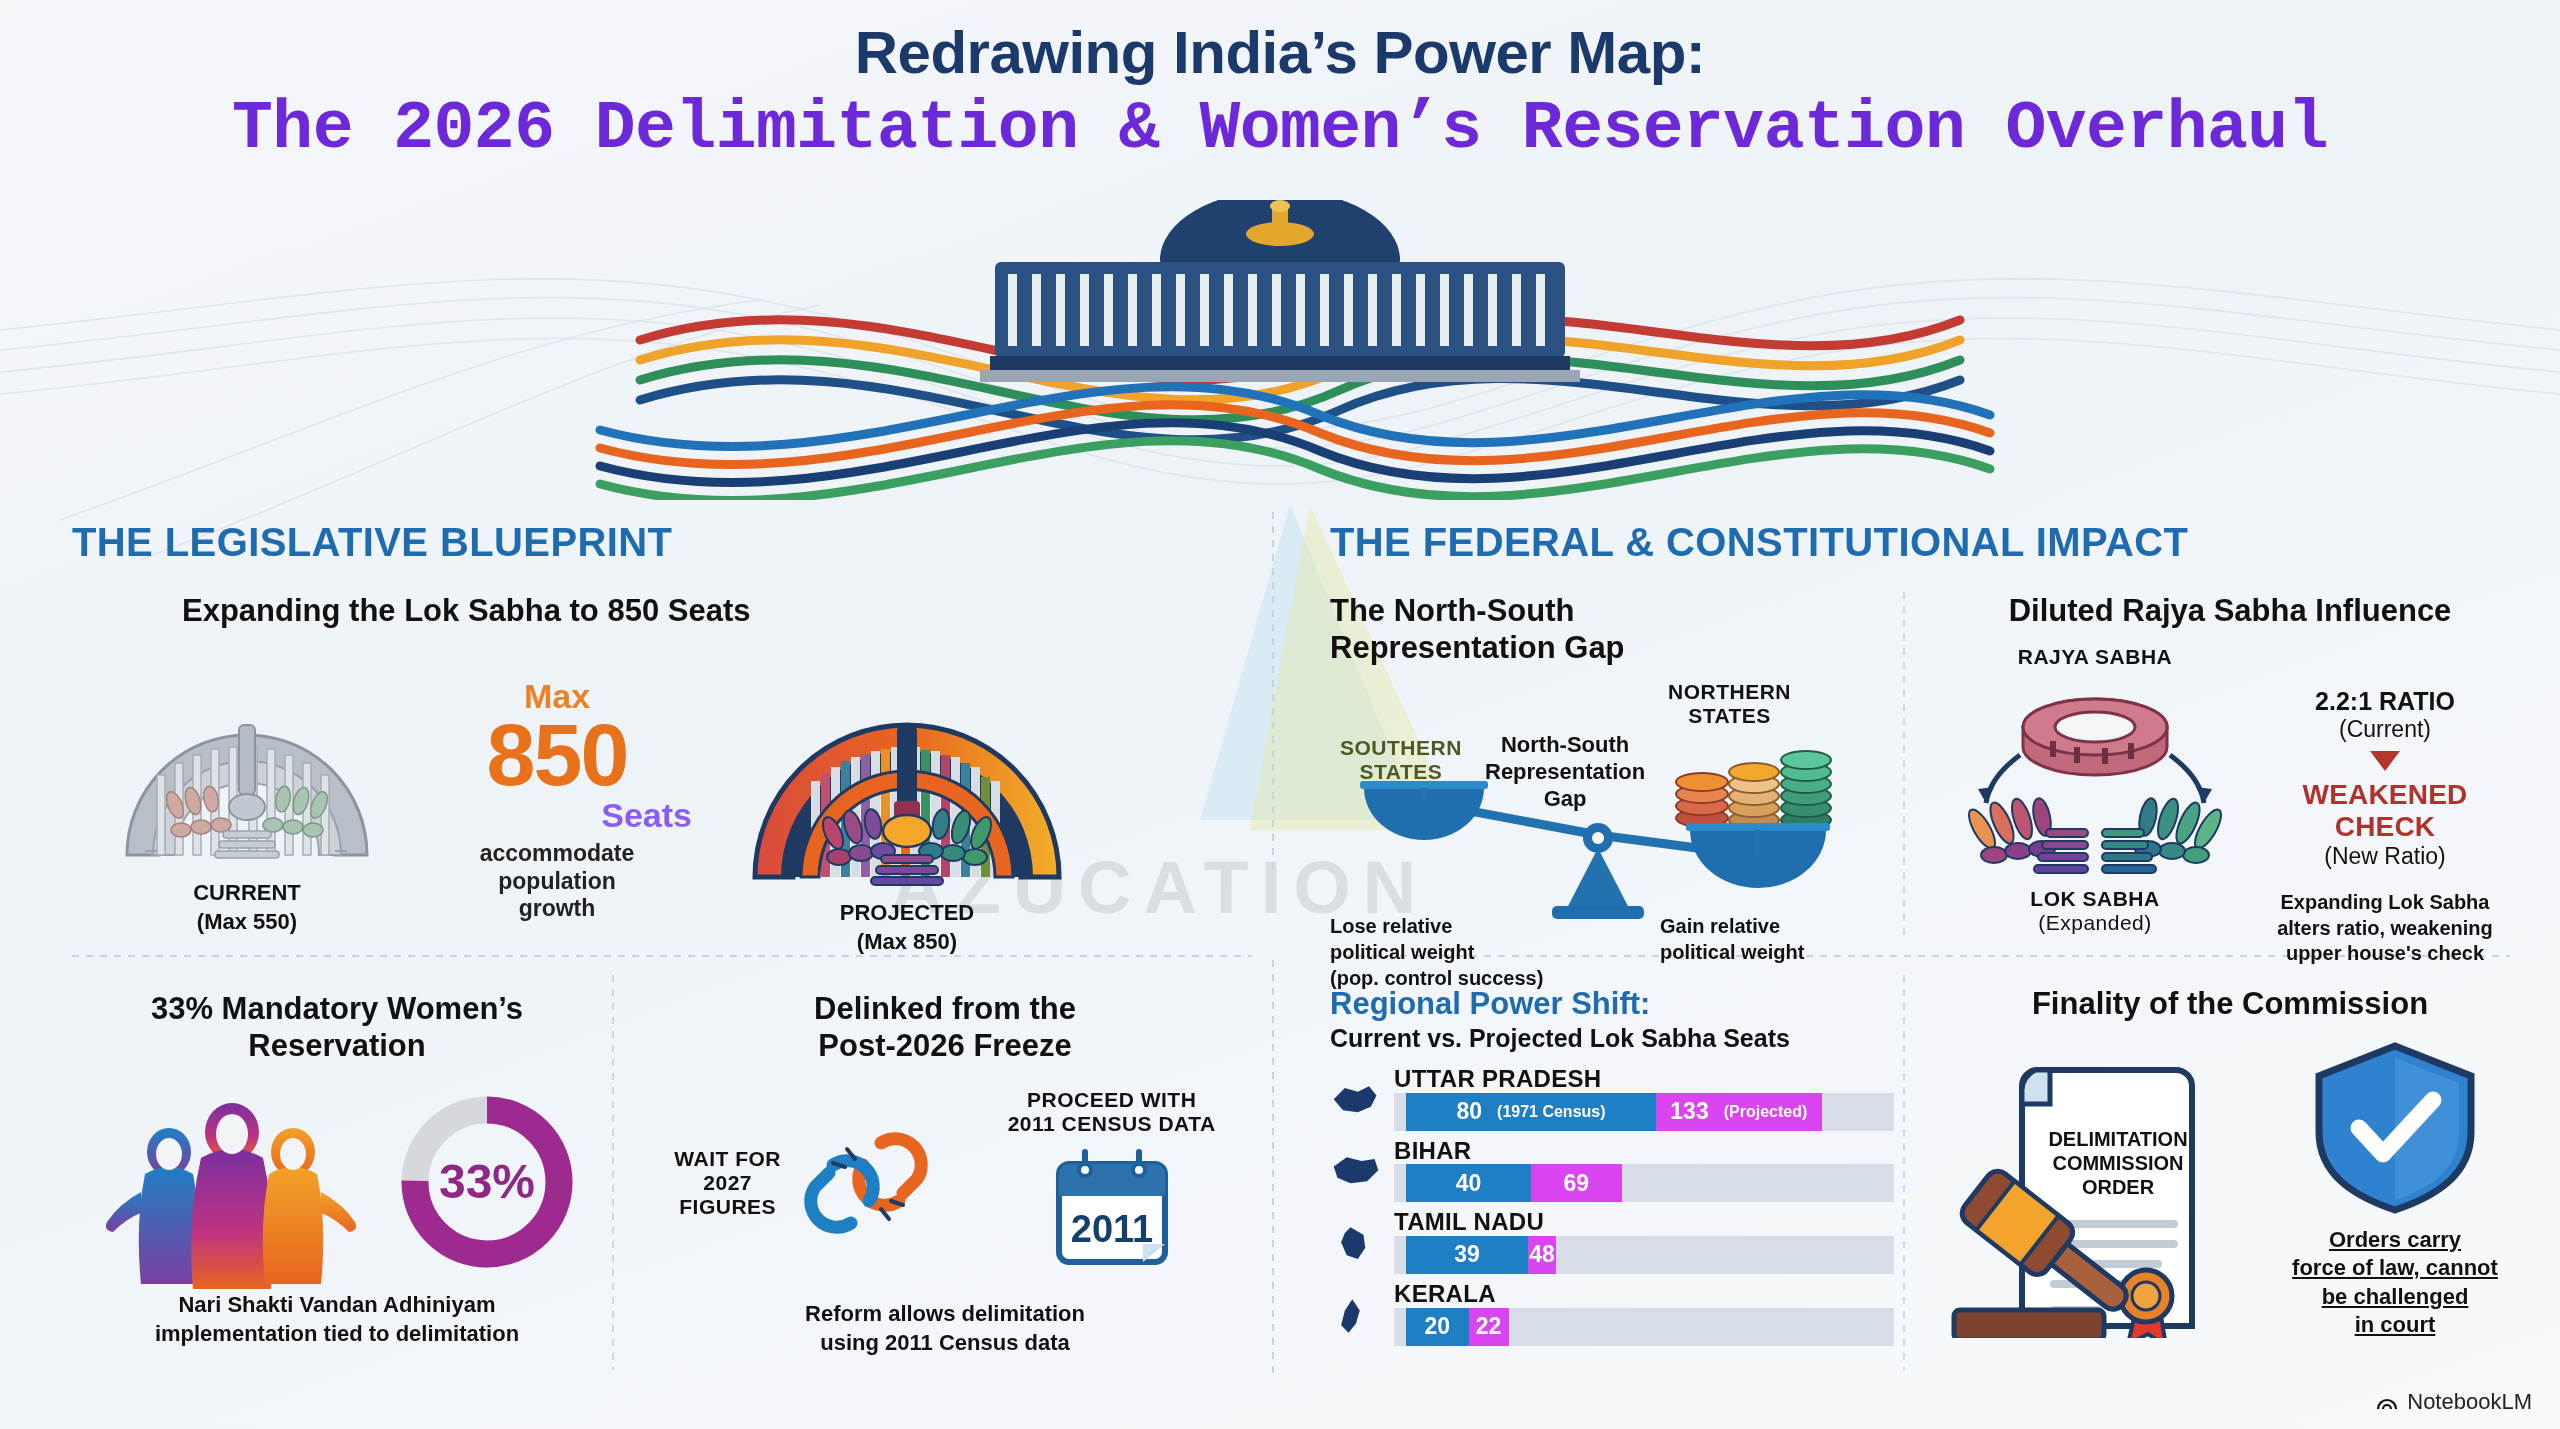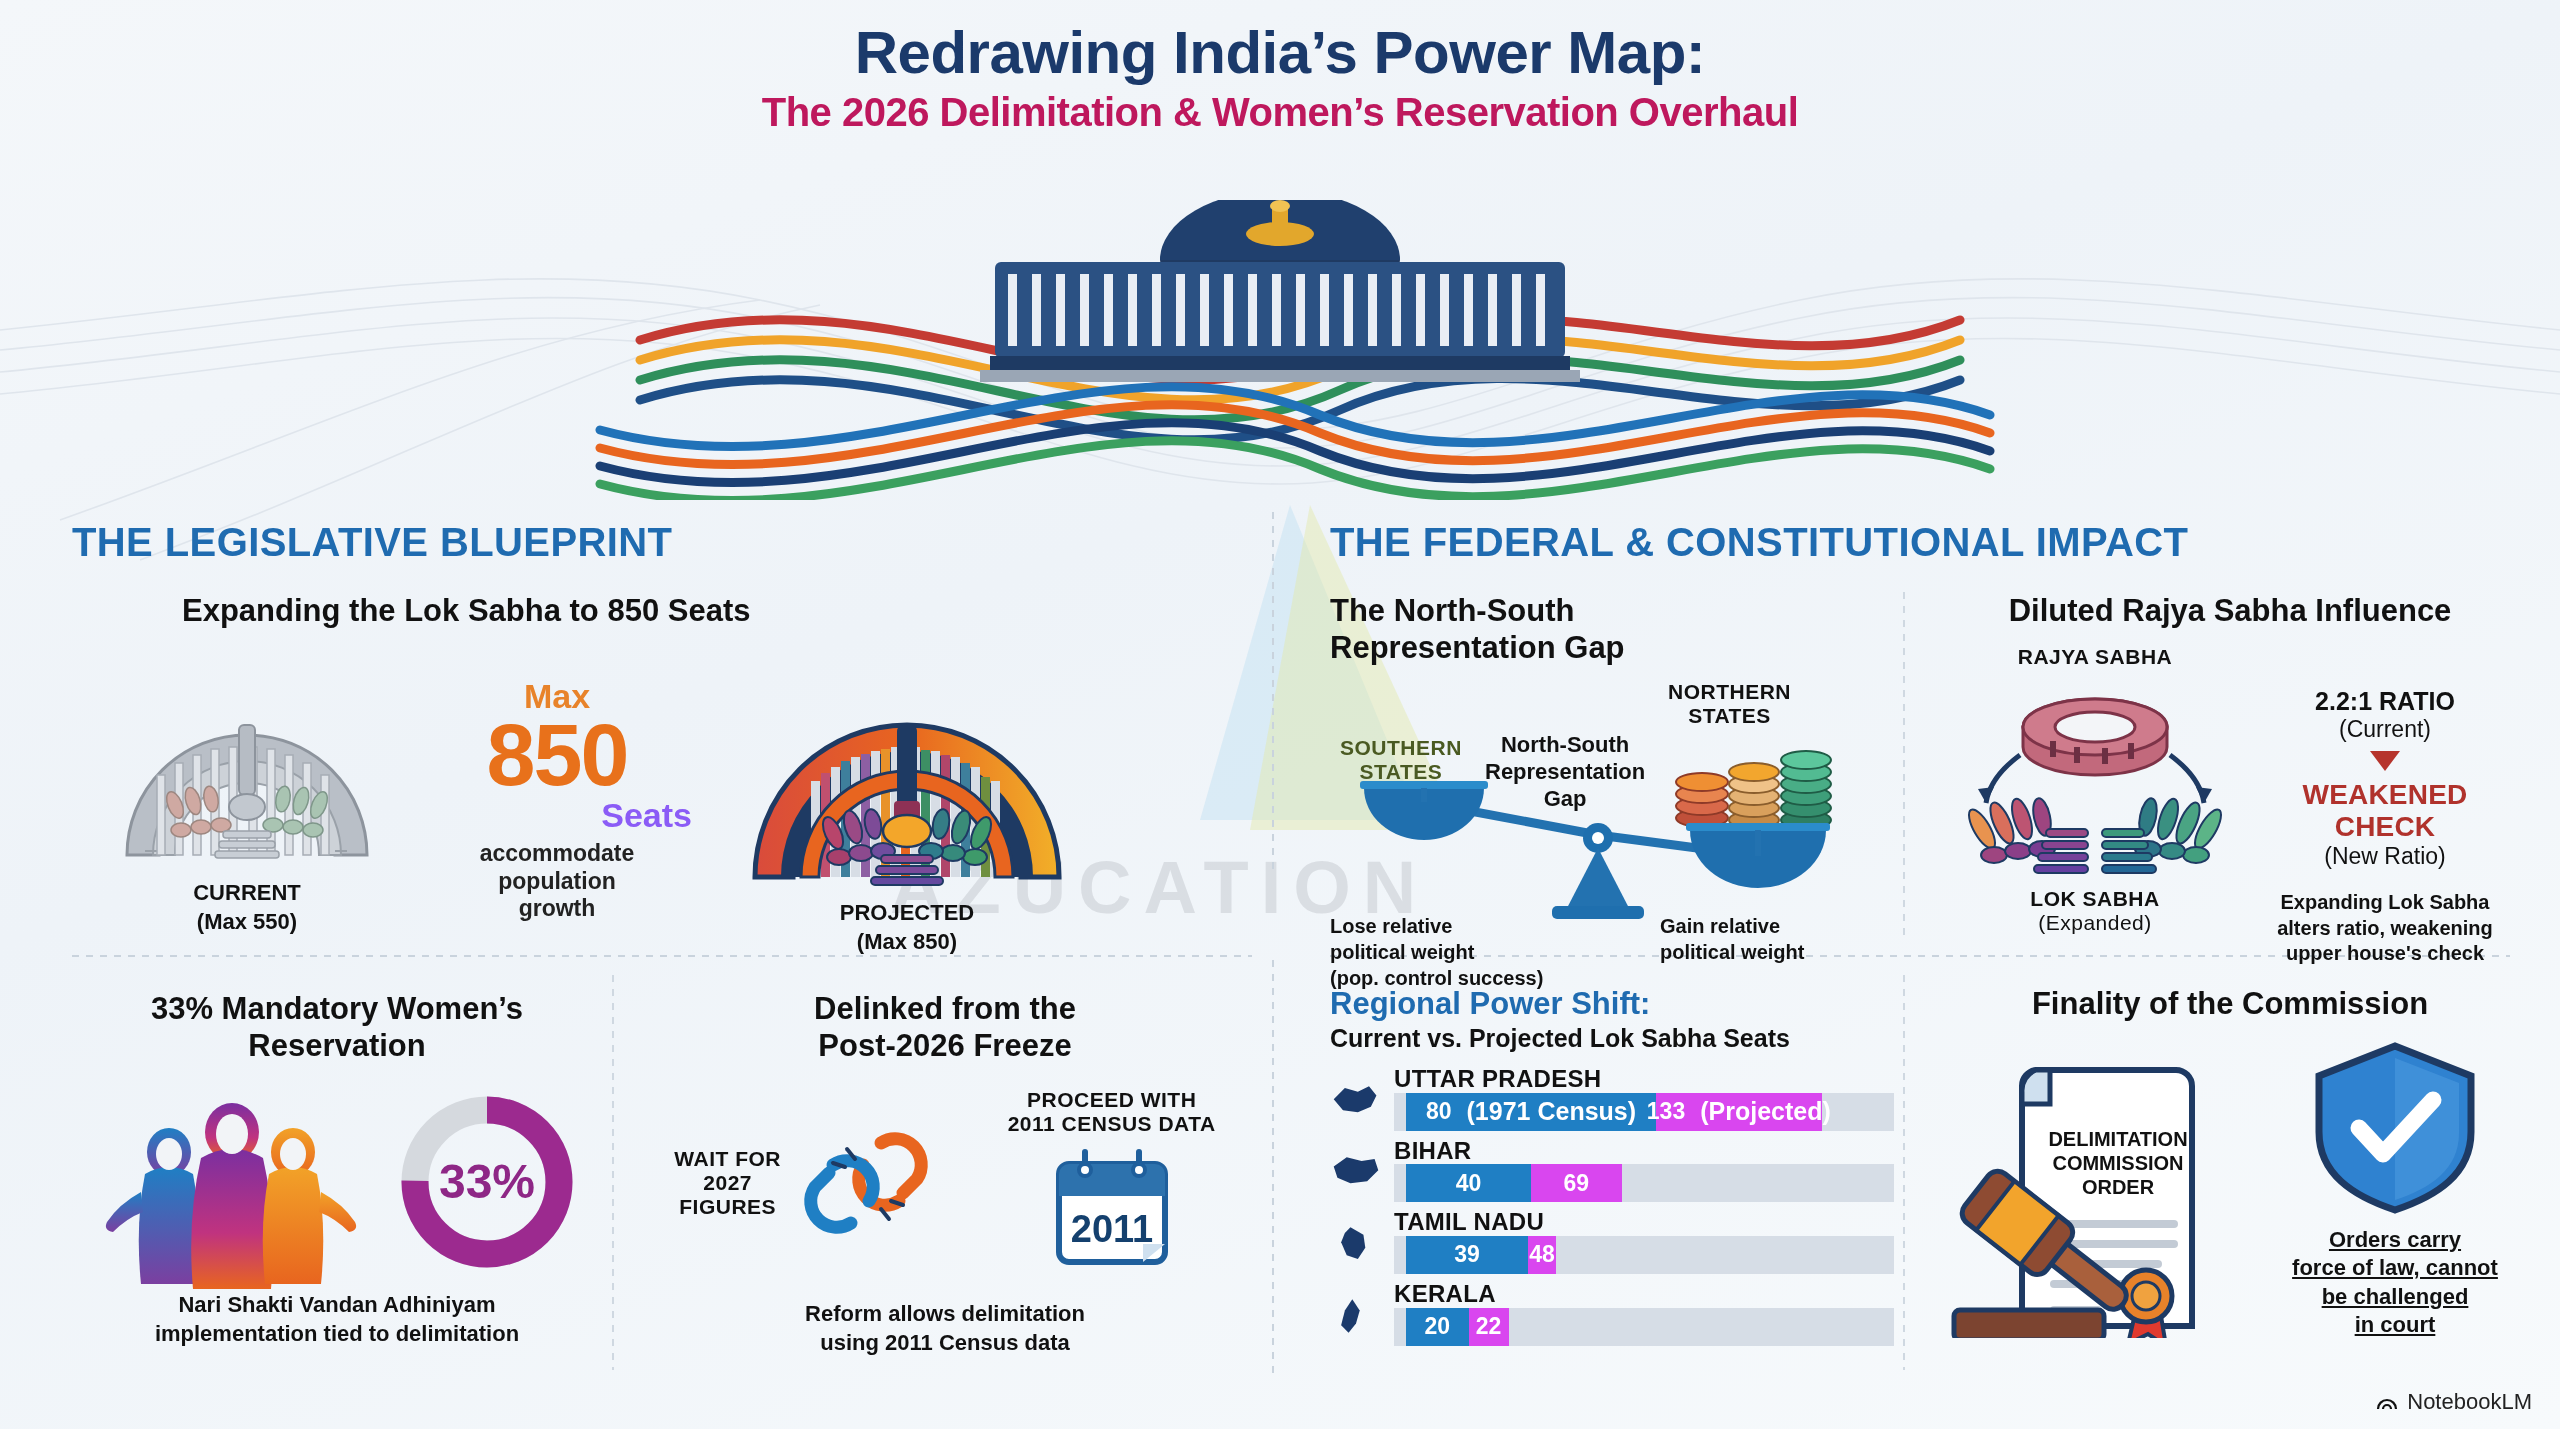--- a/index.html
+++ b/index.html
@@ -8,21 +8,21 @@
     font-family:"Liberation Sans", sans-serif;
     background:linear-gradient(160deg,#f4f7fa 0%,#eef3f8 40%,#f7fafc 100%);
     position:relative;
     color:#111;
   }
   
   .bg-lines { position:absolute; inset:0; pointer-events:none; z-index:0; }
   
   .title-wrap { position:absolute; top:18px; left:0; width:2560px; text-align:center; z-index:5; }
   .title-l1 { font-size:60px; font-weight:bold; color:#1b3a6b; letter-spacing:-0.5px; line-height:1.18; }
-  .title-l2 { font-size:40px; font-weight:bold; color:#be185d; letter-spacing:-0.5px; line-height:1.18; }
+  .title-l2 { font-size:68px; font-weight:bold; color:#6d28d9; letter-spacing:-0.5px; line-height:1.18;font-family:Liberation Mono, monospace; }
   
   .hero { position:absolute; top:200px; left:0; width:2560px; height:300px; z-index:4; }
   
   .sec-head { position:absolute; font-size:40px; font-weight:bold; color:#1f6bb0; letter-spacing:0.4px; z-index:6; }
   #sec-left  { left:72px;  top:520px; }
   #sec-right { left:1330px; top:520px; }
   .vdiv { position:absolute; left:1272px; top:512px; width:2px; height:360px; background:repeating-linear-gradient(to bottom,#c9d3dd 0 7px,transparent 7px 14px); z-index:3;}
   .vdiv2 { position:absolute; left:1272px; top:960px; width:2px; height:420px; background:repeating-linear-gradient(to bottom,#c9d3dd 0 7px,transparent 7px 14px); z-index:3;}
   .hdiv-l { position:absolute; left:72px; top:955px; width:1180px; height:2px; background:repeating-linear-gradient(to right,#c9d3dd 0 7px,transparent 7px 14px); z-index:3;}
   .hdiv-r { position:absolute; left:1330px; top:955px; width:1180px; height:2px; background:repeating-linear-gradient(to right,#c9d3dd 0 7px,transparent 7px 14px); z-index:3;}
@@ -44,21 +44,21 @@
   
   .wm { position:absolute; left:890px; top:845px; font-size:74px; font-weight:bold; color:#c8ccd2; opacity:.55; letter-spacing:12px; z-index:2; }
   .nlm { position:absolute; right:28px; bottom:14px; font-size:22px; color:#222; display:flex; align-items:center; gap:8px; z-index:8;}
 
   
   .bar-row { margin-bottom:6px; }
   .bar-state { font-size:24px; font-weight:bold; color:#111; letter-spacing:.3px; line-height:1.15; }
   .bar-track { position:relative; height:38px; background:#d6dde6; display:flex; overflow:hidden;padding-left:12px; }
   .bar-cur { background:#1f7fc4; display:flex; align-items:center; justify-content:center; color:#fff; font-weight:bold; font-size:23px; white-space:nowrap; }
   .bar-proj { background:#d946ef; display:flex; align-items:center; justify-content:center; color:#fff; font-weight:bold; font-size:23px; white-space:nowrap; }
-  .bar-cur .lbl, .bar-proj .lbl { font-size:25px; font-weight:bold; margin-left:15px; }
+  .bar-cur .lbl, .bar-proj .lbl { font-size:16px; font-weight:bold; margin-left:15px; }
 
   
   .ratio-t { font-size:25px; font-weight:bold; color:#111; text-align:center; }
   .ratio-s { font-size:23px; color:#111; text-align:center; }
   .weak { font-size:28px; font-weight:bold; color:#b0322c; text-align:center; letter-spacing:.2px;}
   .arrow-dn { width:0;height:0;border-left:15px solid transparent;border-right:15px solid transparent;border-top:20px solid #b6342c;margin:8px auto;}
   .lbl-cap { font-size:21px; font-weight:bold; color:#111; text-align:center; letter-spacing:.5px;}
 </style>
 </head>
 <body>

